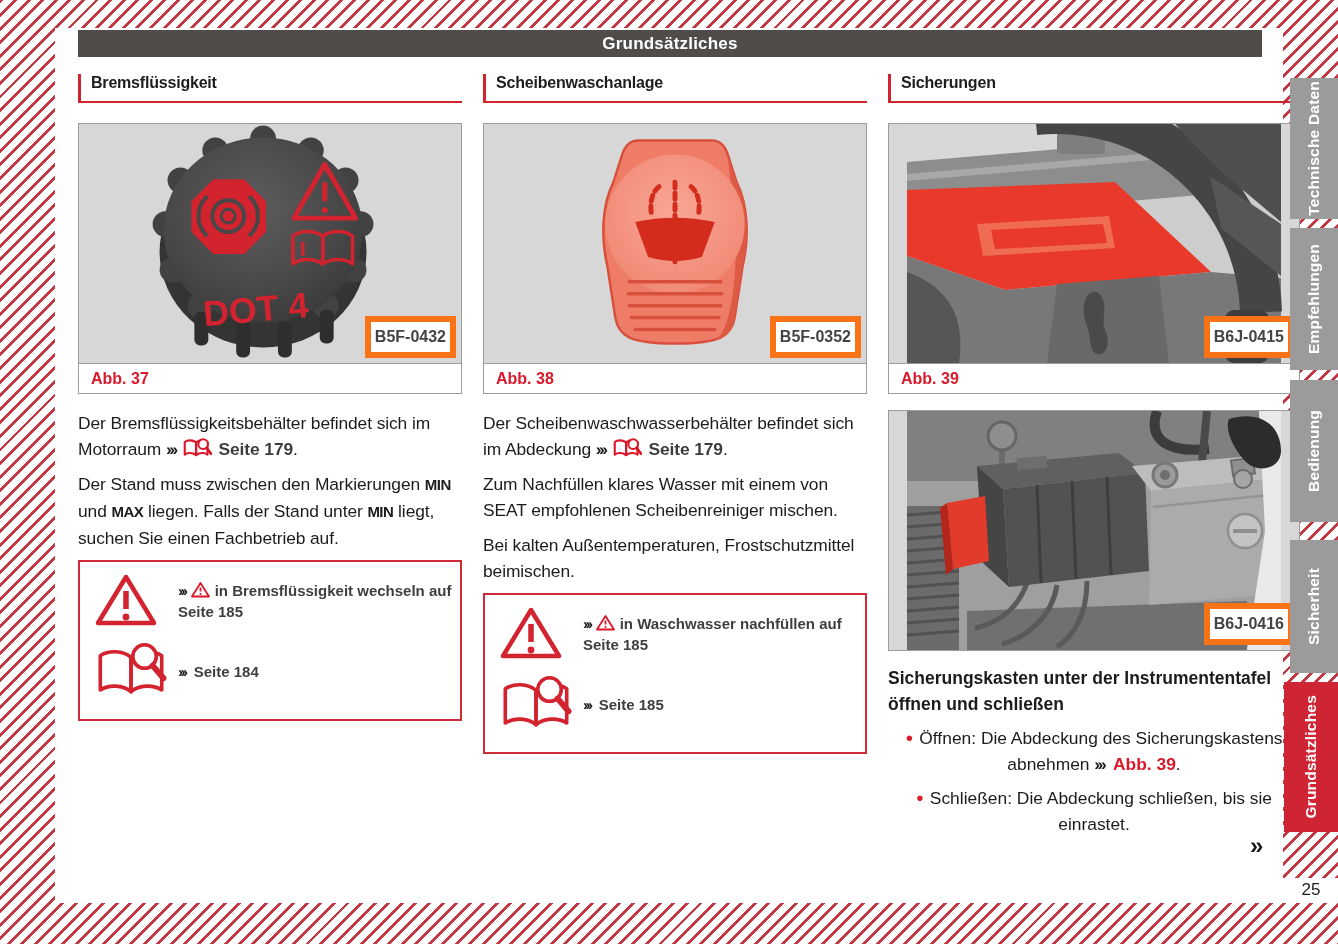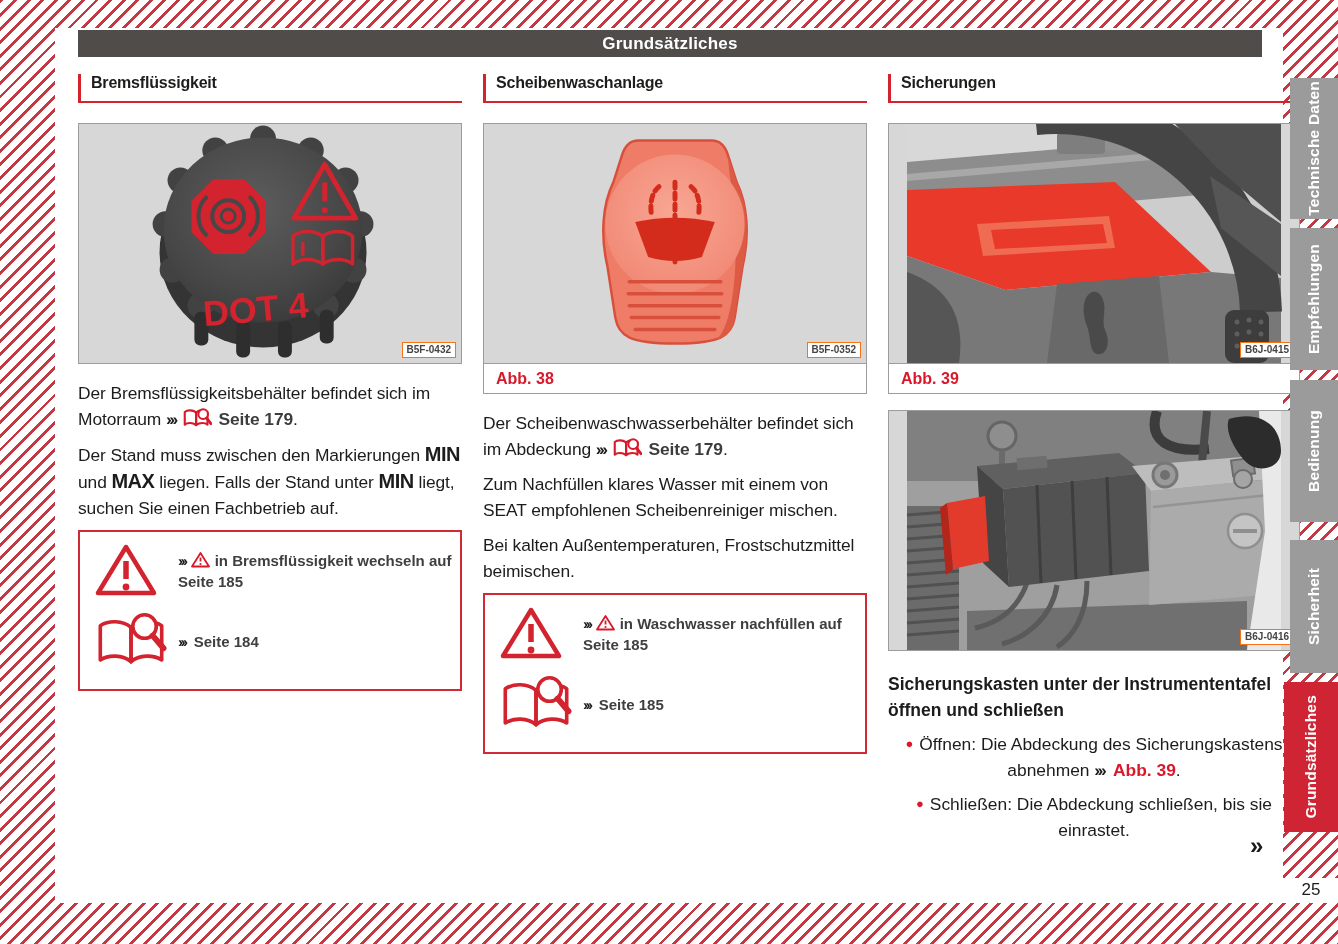--- a/index.html
+++ b/index.html
@@ -32,49 +32,49 @@
   .sec-title {
     height:29px; border-left:3px solid #d2232f; border-bottom:2px solid #d2232f;
     padding-left:10px; font-size:16px; font-weight:bold; color:#1d1d1b; letter-spacing:-.2px;
   }
 
   
   .figure { position:relative; margin-top:20px; border:1px solid #9c9c9c; background:#fff; }
   .fig-img { position:relative; height:239px; background:#d7d7d7; overflow:hidden; }
   .fig-img svg { display:block; width:100%; height:100%; }
   .fig-code {
-    position:absolute; right:5px; bottom:5px; background:#fff; border:1px solid #f97316;
-    font-size:10px; color:#444; padding:0 4px; line-height:14px; font-weight:bold;
+    position:absolute; right:5px; bottom:5px; background:#fff; border:6px solid #f97316;
+    font-size:16px; color:#444; padding:8px 4px; line-height:14px; font-weight:bold;
   }
   .fig-cap {
     height:30px; line-height:30px; padding-left:12px; border-top:1px solid #9c9c9c;
     color:#d9182a; font-weight:bold; font-size:16px; background:#fff;
   }
 
   
   .para { margin-top:9px; font-size:17.4px; line-height:26px; color:#1c1c1c; letter-spacing:-.1px; }
   .para.first { margin-top:16px; }
   .arr { font-weight:bold; letter-spacing:-2.5px; color:#1c1c1c; padding-right:4px; }
   .ref { font-weight:bold; color:#3d3d3d; }
   .ref-red { font-weight:bold; color:#d9182a; }
-  .mm { font-weight:bold; font-size:20px; letter-spacing:-.5px; }
+  .mm { font-weight:bold; font-size:15px; letter-spacing:-.5px; }
   .icon-inline { display:inline-block; vertical-align:-4px; line-height:0; padding:0 2px; }
   .icon-tri-inline { display:inline-block; vertical-align:-2px; line-height:0; padding:0 1px; }
 
   
   .warnbox {
     margin-top:9px; border:2px solid #cf2a36; padding:10px 8px 20px 14px;
     display:grid; grid-template-columns:84px 1fr; row-gap:14px; align-items:center;
   }
   .w-icon { line-height:0; }
   .w-text { font-size:15px; line-height:21px; font-weight:bold; color:#3f3f3f; }
   .w-text .arr { font-size:15px; }
 
   
-  .subhead { margin-top:20px; font-size:17.5px; line-height:26px; font-weight:bold; color:#1c1c1c; }
+  .subhead { margin-top:14px; font-size:17.5px; line-height:26px; font-weight:bold; color:#1c1c1c; }
   .bullet { position:relative; margin-top:8px; padding-left:0; font-size:17.4px; line-height:26px; color:#1c1c1c;text-align:center; }
   .bullet .dot { color:#d9182a; font-size:13px; vertical-align:2px; padding-right:6px; }
   .cont-marker { position:absolute; left:1250px; top:832px; font-size:24px; font-weight:bold; color:#1c1c1c; }
 
   
   .tab {
     position:absolute; left:1290px; width:48px; background:#9b9b9b;
     display:flex; align-items:center; justify-content:center;
   }
   .tab span {
@@ -146,20 +146,21 @@
           <circle cx="247" cy="86" r="3" fill="#d2232f"></circle>
           <g fill="none" stroke="#d2232f" stroke-width="3.5" stroke-linejoin="round">
             <path d="M245 112 C236 106 223 106 215 112 L215 140 C223 134 236 134 245 140 Z"></path>
             <path d="M245 112 C254 106 267 106 275 112 L275 140 C267 134 254 134 245 140 Z"></path>
             <line x1="225" y1="118" x2="225" y2="132"></line>
           </g>
           <text x="178" y="198" transform="rotate(-5 178 190)" font-size="36" font-weight="bold" fill="#d2232f" text-anchor="middle" font-family="Liberation Sans, sans-serif">DOT 4</text>
         </svg>
         <div class="fig-code">B5F-0432</div>
       </div>
+      <div class="fig-cap">Abb. 37</div>
     </div>
 
     <p class="para first"><span>Der Bremsflüssigkeitsbehälter befindet sich im Motorraum </span><span class="arr">›››</span><span class="icon-inline"><svg width="30" height="21" viewBox="0 0 34 24">
             <g fill="none" stroke="#d9182a" stroke-width="2.4" stroke-linejoin="round">
               <path d="M16 5 C12 2 6 2 3 4.5 L3 19 C6 16.5 12 16.5 16 19.5 Z"></path>
               <path d="M16 5 C20 2 26 2 29 4.5 L29 19 C26 16.5 20 16.5 16 19.5 Z"></path>
               <circle cx="24" cy="7" r="5.5" fill="#fff"></circle>
             </g>
             <line x1="28" y1="11.5" x2="33" y2="18" stroke="#d9182a" stroke-width="3.2" stroke-linecap="round"></line>
           </svg></span> <span class="ref">Seite 179</span><span>.</span></p>

